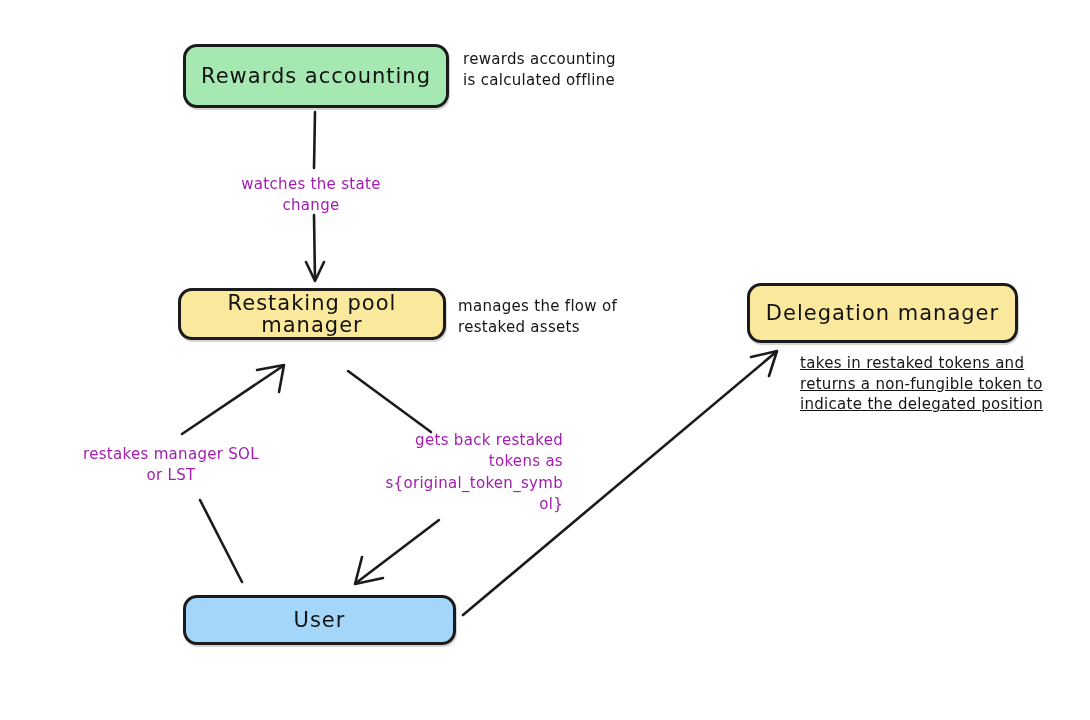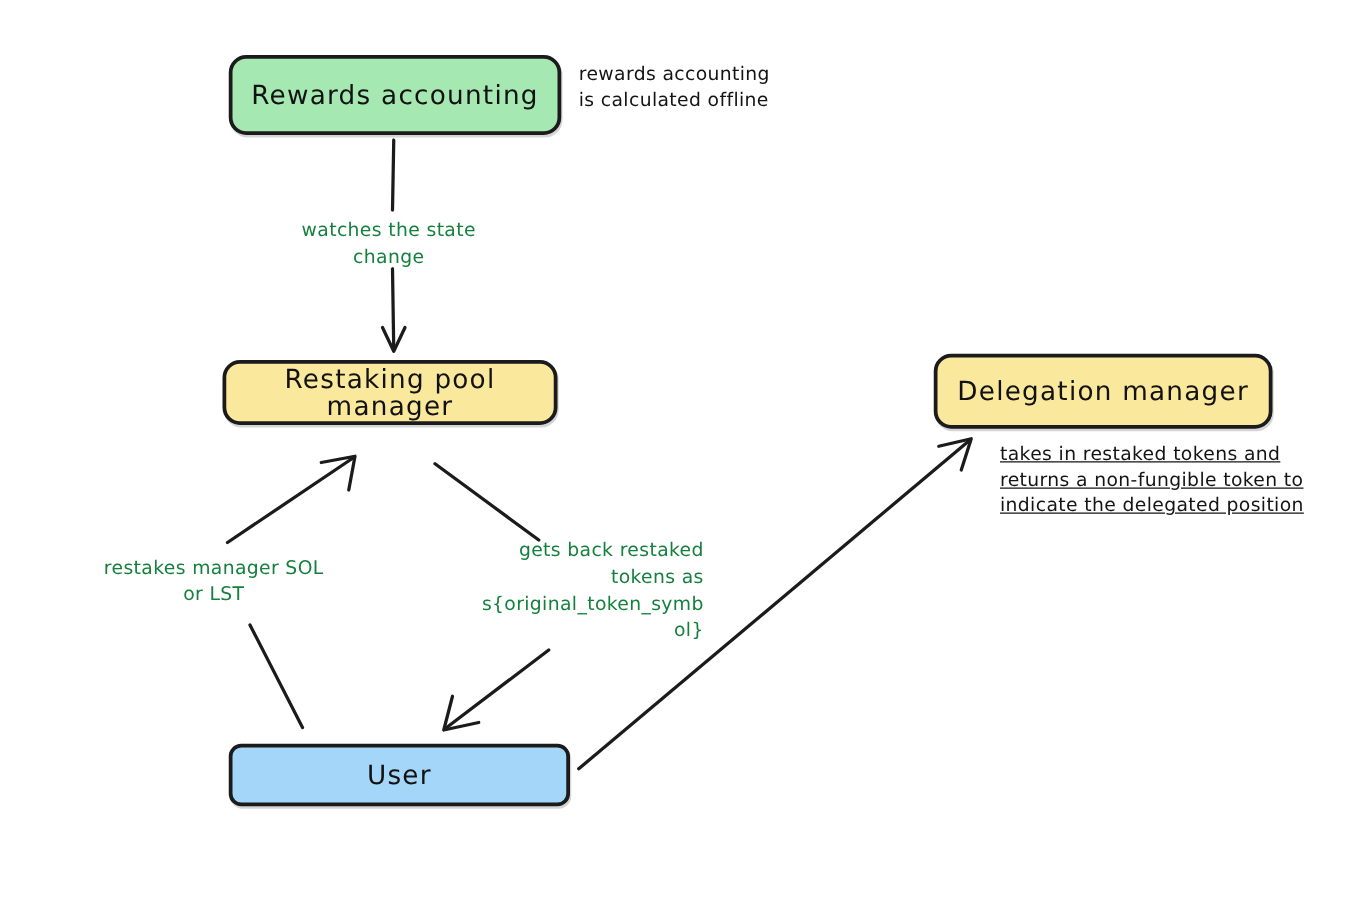--- a/index.html
+++ b/index.html
@@ -58,36 +58,35 @@
   }
   #node-delegation {
     left: 736px; top: 283px;
     width: 271px; height: 60px;
     background: #fae89c;
   }
   #node-user {
     left: 172px; top: 595px;
     width: 273px; height: 50px;
     background: #a3d6f8;
-    border-radius: 10px;
   }
   .note {
     position: absolute;
     color: #141414;
     font-size: 15px;
     line-height: 1.38;
     letter-spacing: 0.3px;
     white-space: pre-line;
   }
   #note-rewards { left: 452px; top: 49px; width: 200px; }
   #note-restaking { left: 447px; top: 296px; width: 200px; }
   #note-delegation { left: 789px; top: 353px; width: 260px; text-decoration: underline; }
   .edge-label {
     position: absolute;
-    color: #15803d;
+    color: #a21caf;
     font-size: 15px;
     line-height: 1.42;
     letter-spacing: 0.3px;
     text-align: center;
     white-space: pre-line;
   }
   #label-watches { left: 205px; top: 174px; width: 190px; }
   #label-restakes { left: 62px; top: 444px; width: 196px; }
   #label-getsback { left: 360px; top: 430px; width: 192px; text-align: right; }
 </style>
@@ -140,20 +139,22 @@
     <span class="node-label">Delegation manager</span>
   </div>
 
   <div class="node" id="node-user">
     <span class="node-label">User</span>
   </div>
 
   <div class="note" id="note-rewards">rewards accounting
 is calculated offline</div>
 
+  <div class="note" id="note-restaking">manages the flow of
+restaked assets</div>
 
   <div class="note" id="note-delegation">takes in restaked tokens and
 returns a non-fungible token to
 indicate the delegated position</div>
 
   <div class="edge-label" id="label-watches">watches the state
 change</div>
 
   <div class="edge-label" id="label-restakes">restakes manager SOL
 or LST</div>

